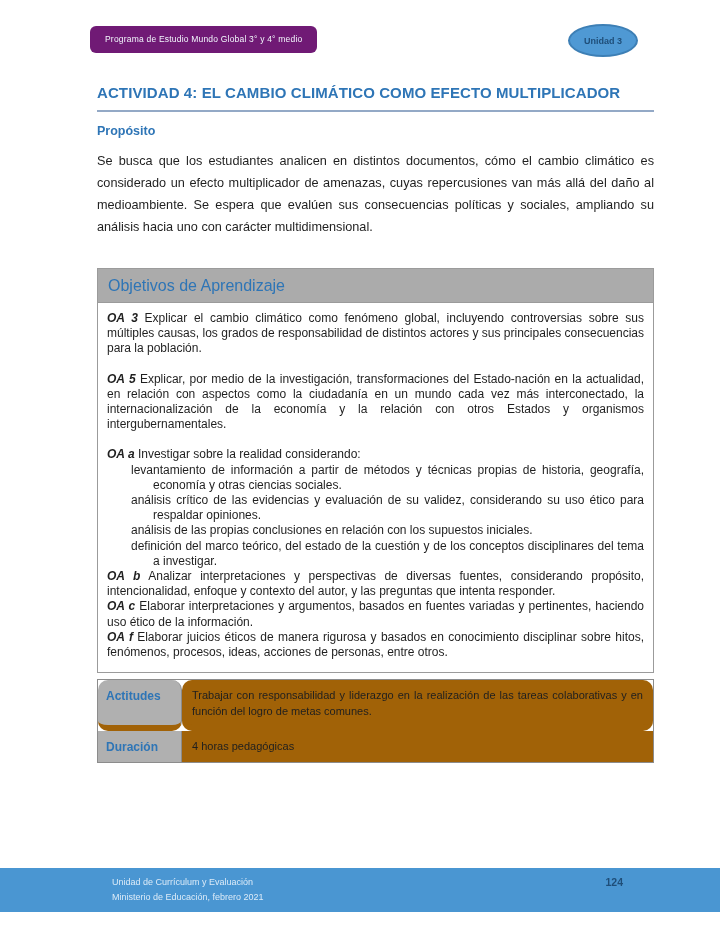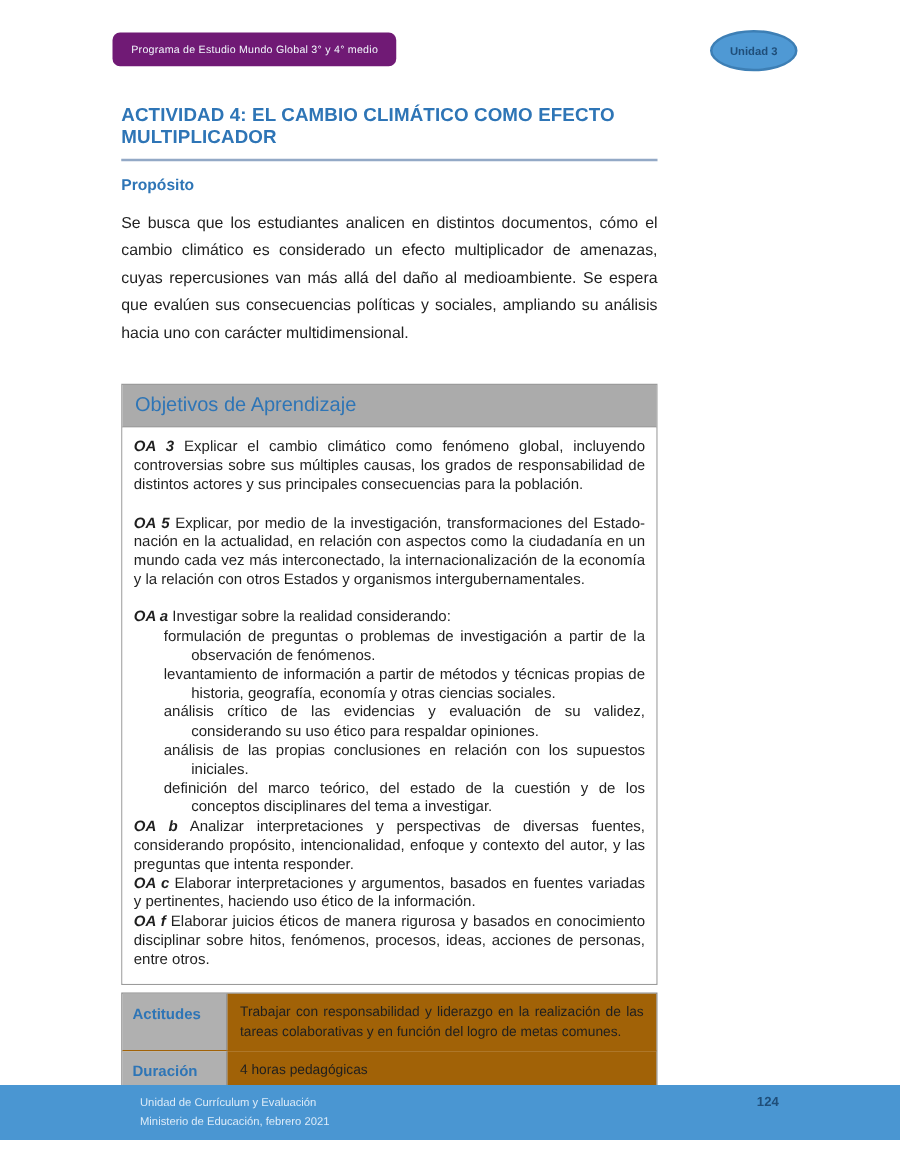--- a/index.html
+++ b/index.html
@@ -23,21 +23,21 @@
   }
   .unit-badge {
     position: absolute; right: 82px; top: -2px;
     width: 70px; height: 33px;
     background: #4f99d4; border: 2px solid #3d7fb5;
     border-radius: 50%;
     color: #1f4e79; font-size: 9px; font-weight: bold;
     display: flex; align-items: center; justify-content: center;
   }
   .content {
-    position: absolute; top: 84px; left: 97px; width: 429px;
+    position: absolute; top: 84px; left: 97px; width: 557px;
   }
   .page-title {
     color: #2e75b6; font-size: 15px; font-weight: bold;
     letter-spacing: 0.1px;
   }
   .title-rule {
     border: none; border-top: 2px solid #93a9c6;
     margin-top: 9px;
   }
   .proposito-heading {
@@ -84,21 +84,21 @@
     color: #2e75b6; font-size: 12px; font-weight: bold;
     padding: 9px 8px 8px 8px;
     border-right: 1px solid #8c8c8c;
   }
   .info-value {
     background: #a16207;
     font-size: 11px; line-height: 16px;
     padding: 7px 10px 6px 10px;
     text-align: justify;
   }
-  .info-row-border { border-bottom: 1px solid #a16207; }
+  .info-row-border { border-bottom: 6px solid #a16207; border-radius: 10px; }
   .footer {
     position: absolute; left: 0; top: 868px;
     width: 720px; height: 44px;
     background: #4a96d2;
   }
   .footer-text {
     position: absolute; left: 100px; top: 7px;
     color: #dcebf8; font-size: 9px; line-height: 15px; margin-left: 12px;
   }
   .footer-pagenum {
@@ -121,21 +121,20 @@
   <div class="proposito-heading">Propósito</div>
   <p class="proposito-body">Se busca que los estudiantes analicen en distintos documentos, cómo el cambio climático es considerado un efecto multiplicador de amenazas, cuyas repercusiones van más allá del daño al medioambiente. Se espera que evalúen sus consecuencias políticas y sociales, ampliando su análisis hacia uno con carácter multidimensional.</p>
 
   <div class="oa-table">
     <div class="oa-header">Objetivos de Aprendizaje</div>
     <div class="oa-body">
       <p class="oa-para gap-after"><b>OA 3</b><span> Explicar el cambio climático como fenómeno global, incluyendo controversias sobre sus múltiples causas, los grados de responsabilidad de distintos actores y sus principales consecuencias para la población.</span></p>
       <p class="oa-para gap-after"><b>OA 5</b><span> Explicar, por medio de la investigación, transformaciones del Estado-nación en la actualidad, en relación con aspectos como la ciudadanía en un mundo cada vez más interconectado, la internacionalización de la economía y la relación con otros Estados y organismos intergubernamentales.</span></p>
       <p class="oa-para"><b>OA a</b><span> Investigar sobre la realidad considerando:</span></p>
       <div class="oa-sublist gap-after">
-        <p class="oa-subitem">formulación de preguntas o problemas de investigación a partir de la observación de fenómenos.</p>
         <p class="oa-subitem">levantamiento de información a partir de métodos y técnicas propias de historia, geografía, economía y otras ciencias sociales.</p>
         <p class="oa-subitem">análisis crítico de las evidencias y evaluación de su validez, considerando su uso ético para respaldar opiniones.</p>
         <p class="oa-subitem">análisis de las propias conclusiones en relación con los supuestos iniciales.</p>
         <p class="oa-subitem">definición del marco teórico, del estado de la cuestión y de los conceptos disciplinares del tema a investigar.</p>
       </div>
       <p class="oa-para"><b>OA b</b><span> Analizar interpretaciones y perspectivas de diversas fuentes, considerando propósito, intencionalidad, enfoque y contexto del autor, y las preguntas que intenta responder.</span></p>
       <p class="oa-para"><b>OA c</b><span> Elaborar interpretaciones y argumentos, basados en fuentes variadas y pertinentes, haciendo uso ético de la información.</span></p>
       <p class="oa-para"><b>OA f</b><span> Elaborar juicios éticos de manera rigurosa y basados en conocimiento disciplinar sobre hitos, fenómenos, procesos, ideas, acciones de personas, entre otros.</span></p>
     </div>
   </div>

